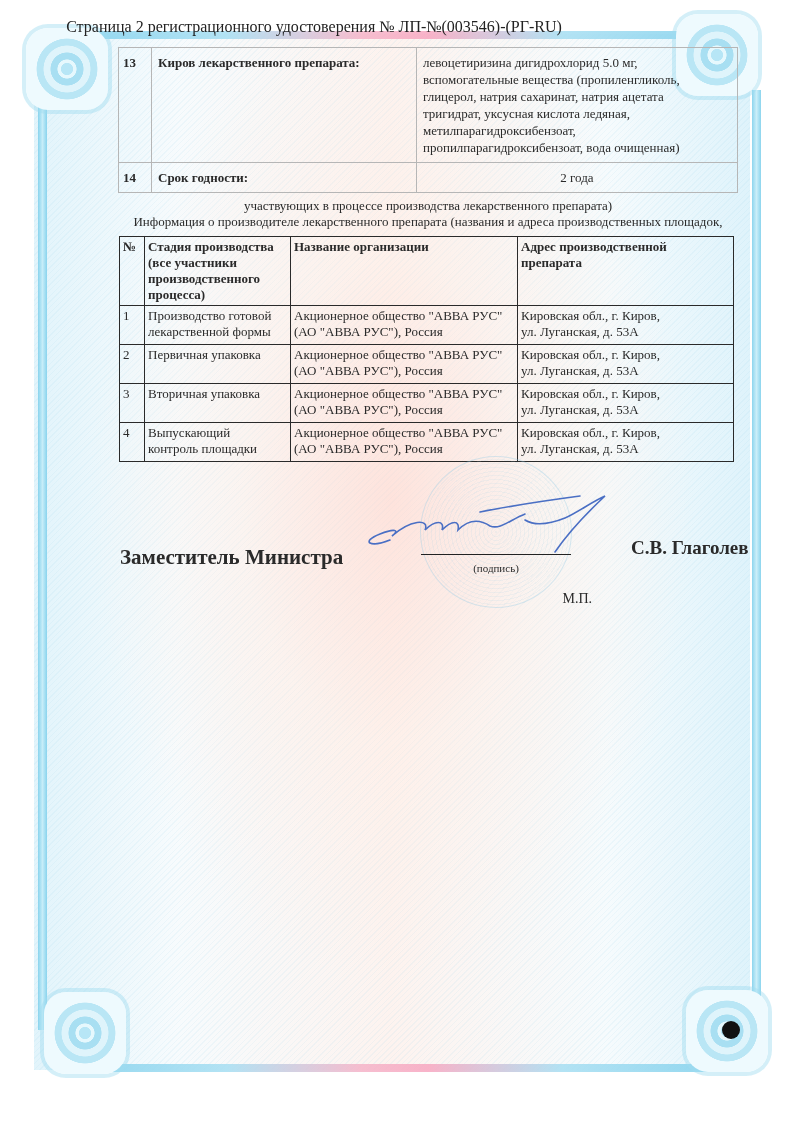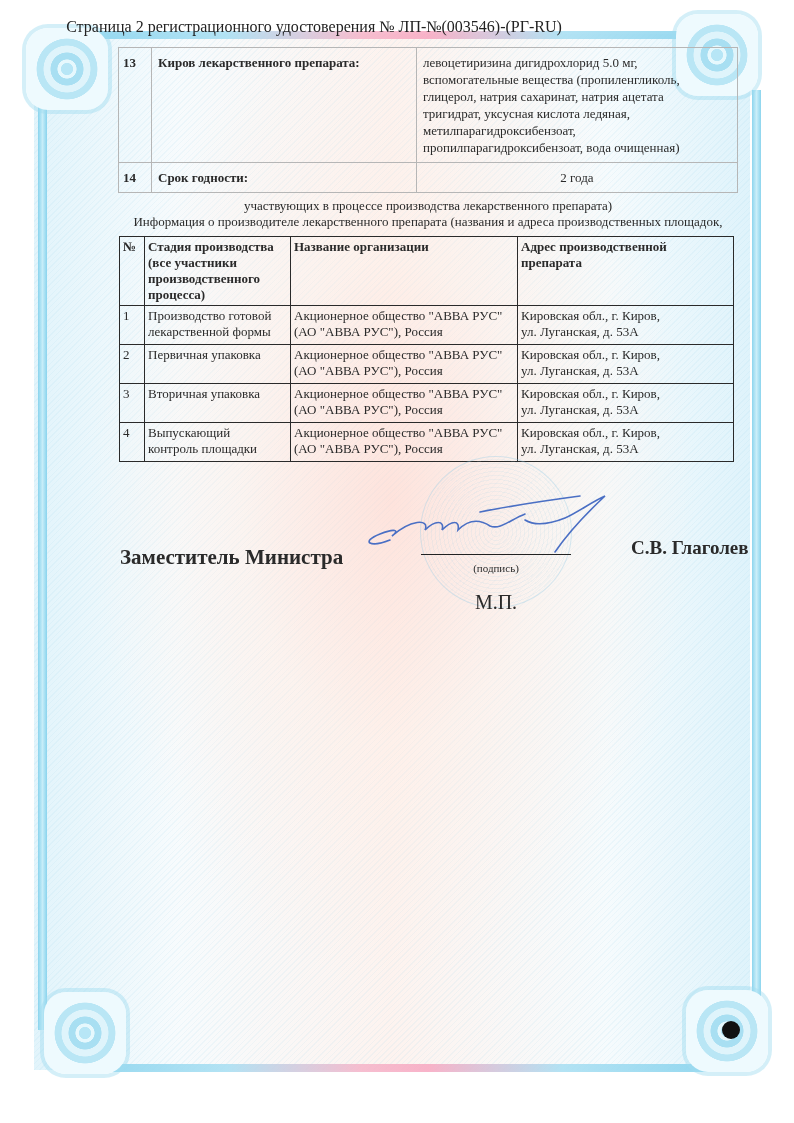--- a/index.html
+++ b/index.html
@@ -83,21 +83,21 @@
   .sign-name {
     position: absolute; left: 631px; top: 537px; font-size: 19px; font-weight: bold;
   }
   .sign-line {
     position: absolute; left: 421px; top: 554px; width: 150px; border-top: 1.5px solid #222;
   }
   .sign-caption {
     position: absolute; left: 421px; top: 562px; width: 150px; text-align: center; font-size: 11px;
   }
   .stamp-label {
-    position: absolute; left: 421px; top: 591px; width: 150px; text-align: center; font-size: 20px;
+    position: absolute; left: 442px; top: 591px; width: 150px; text-align: right; font-size: 14px;
   }
   .signature {
     position: absolute; left: 350px; top: 490px; width: 280px; height: 70px;
   }
   .seal {
     position: absolute; left: 420px; top: 456px; width: 150px; height: 150px; border-radius: 50%;
     border: 1px solid rgba(140,200,230,0.35);
     background: repeating-radial-gradient(circle, rgba(150,205,230,0.12) 0 1px, transparent 1px 4px);
   }
 </style>

